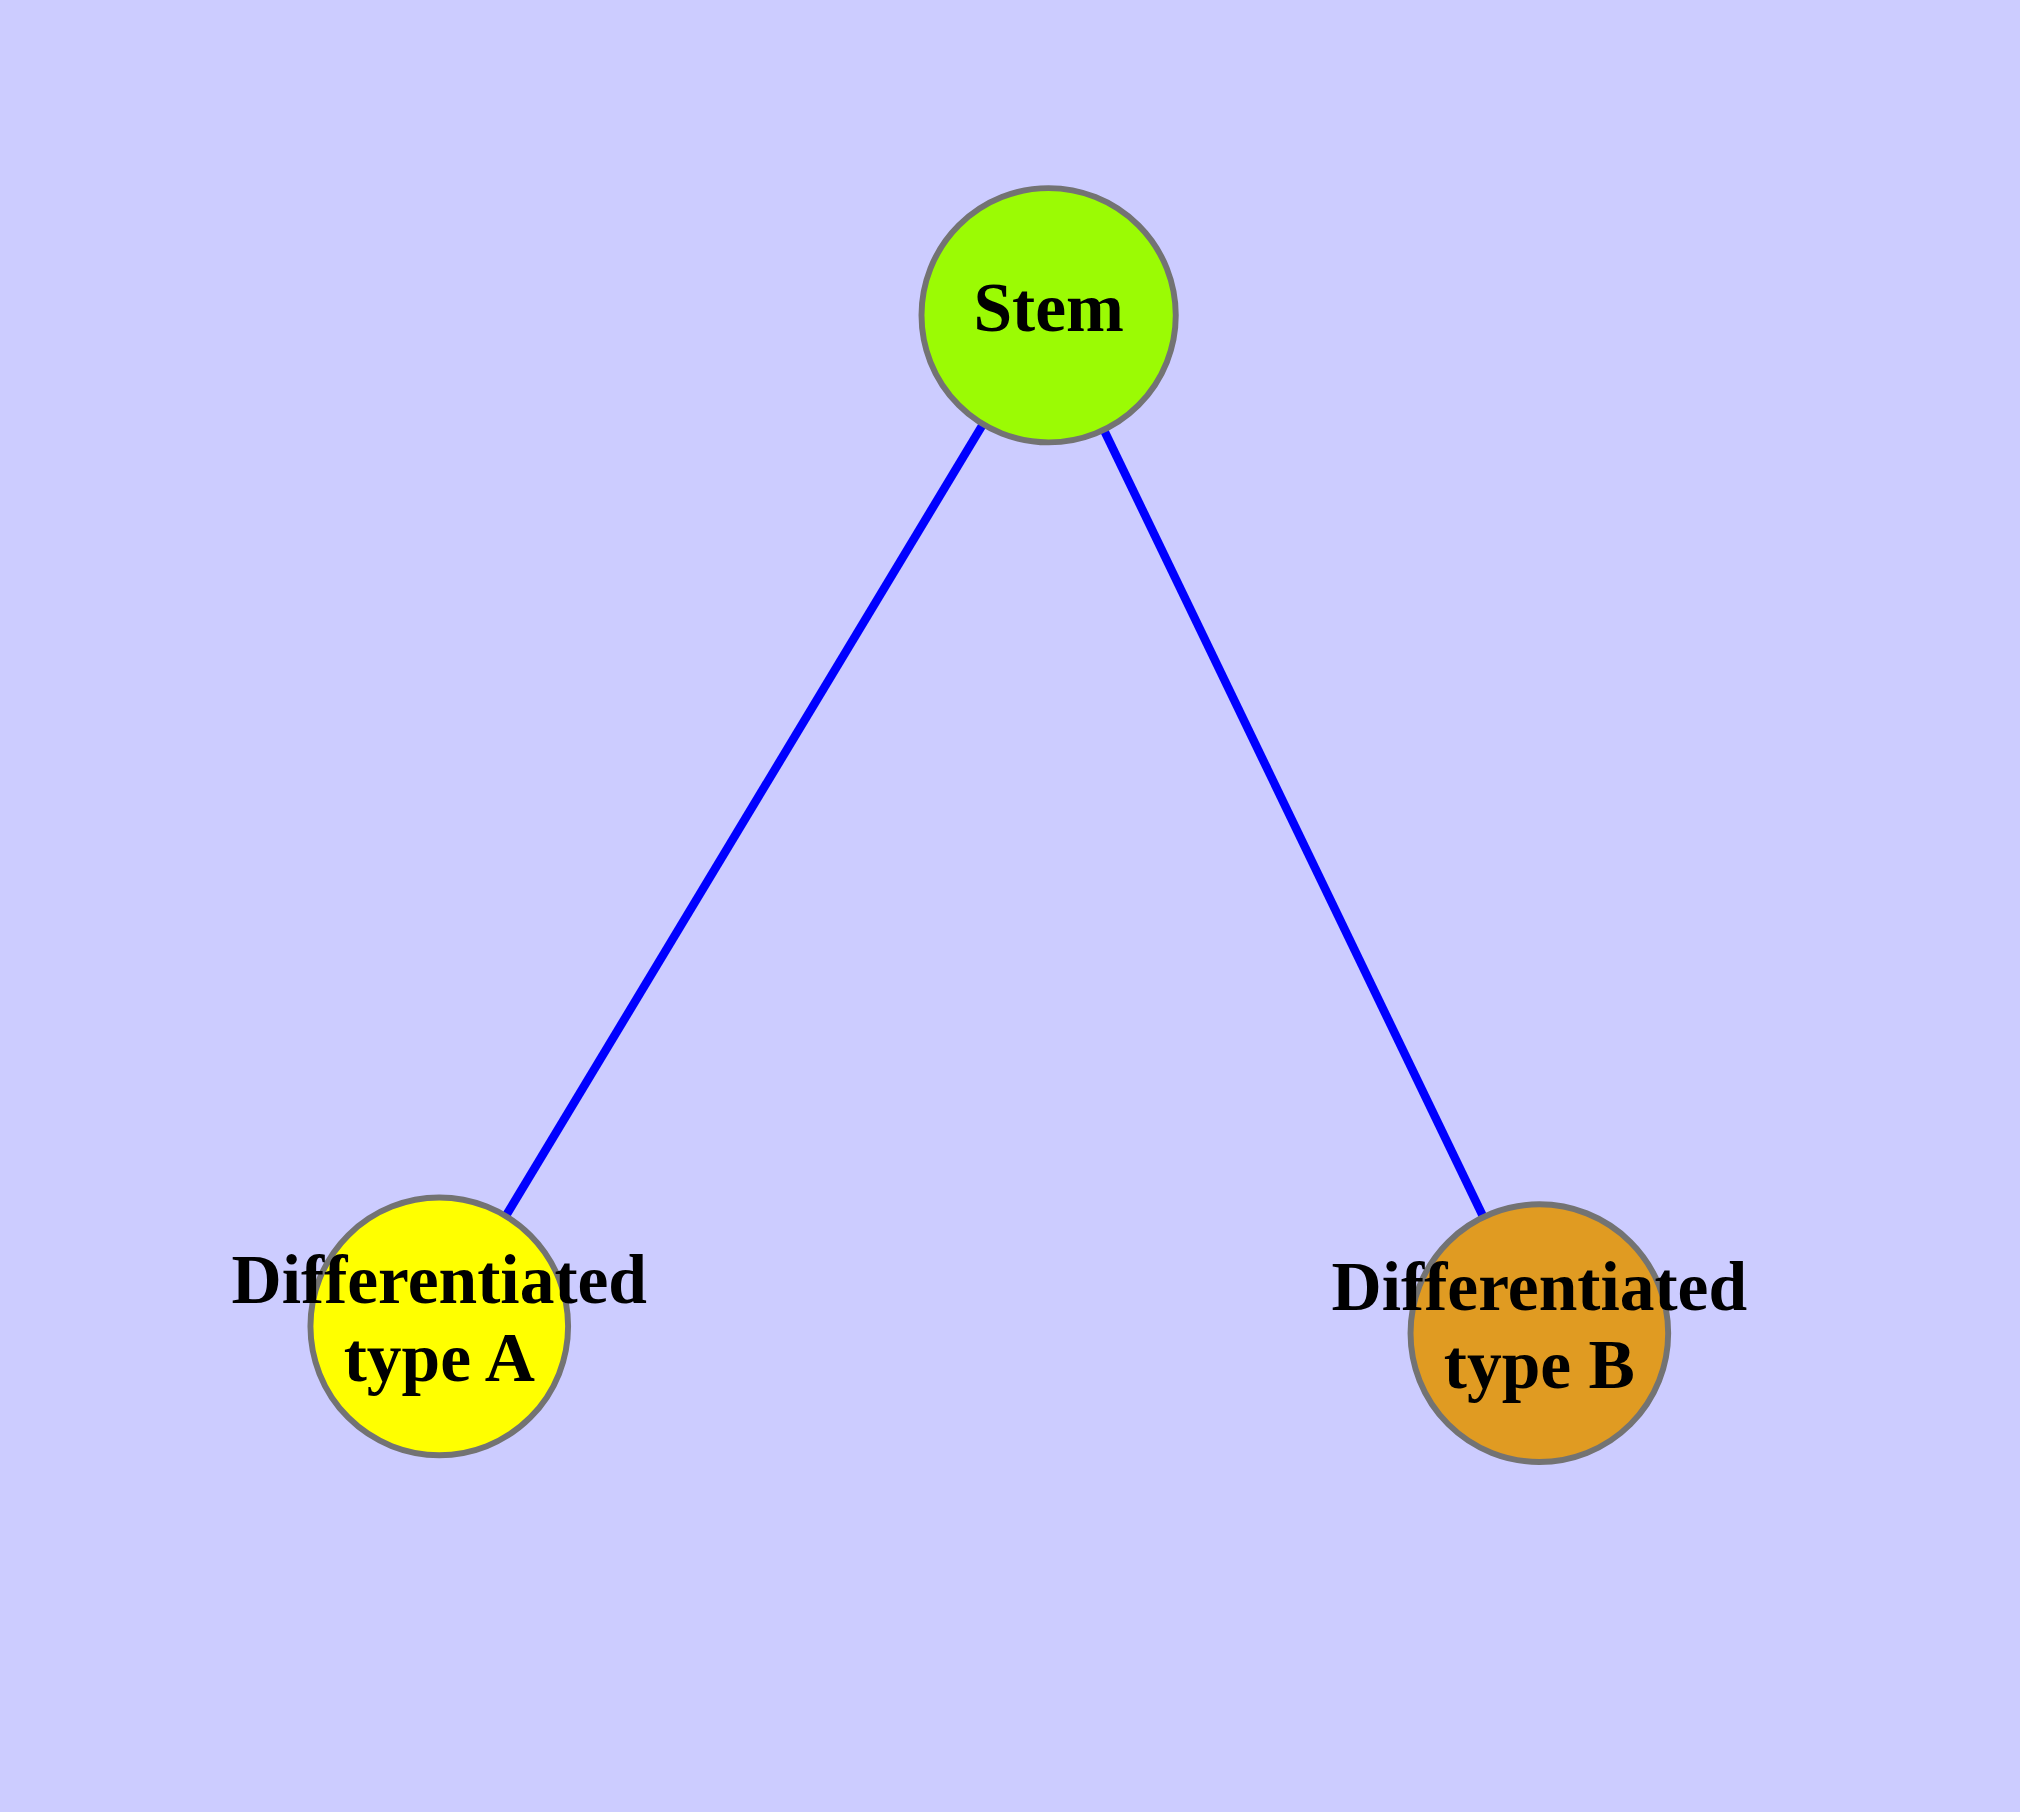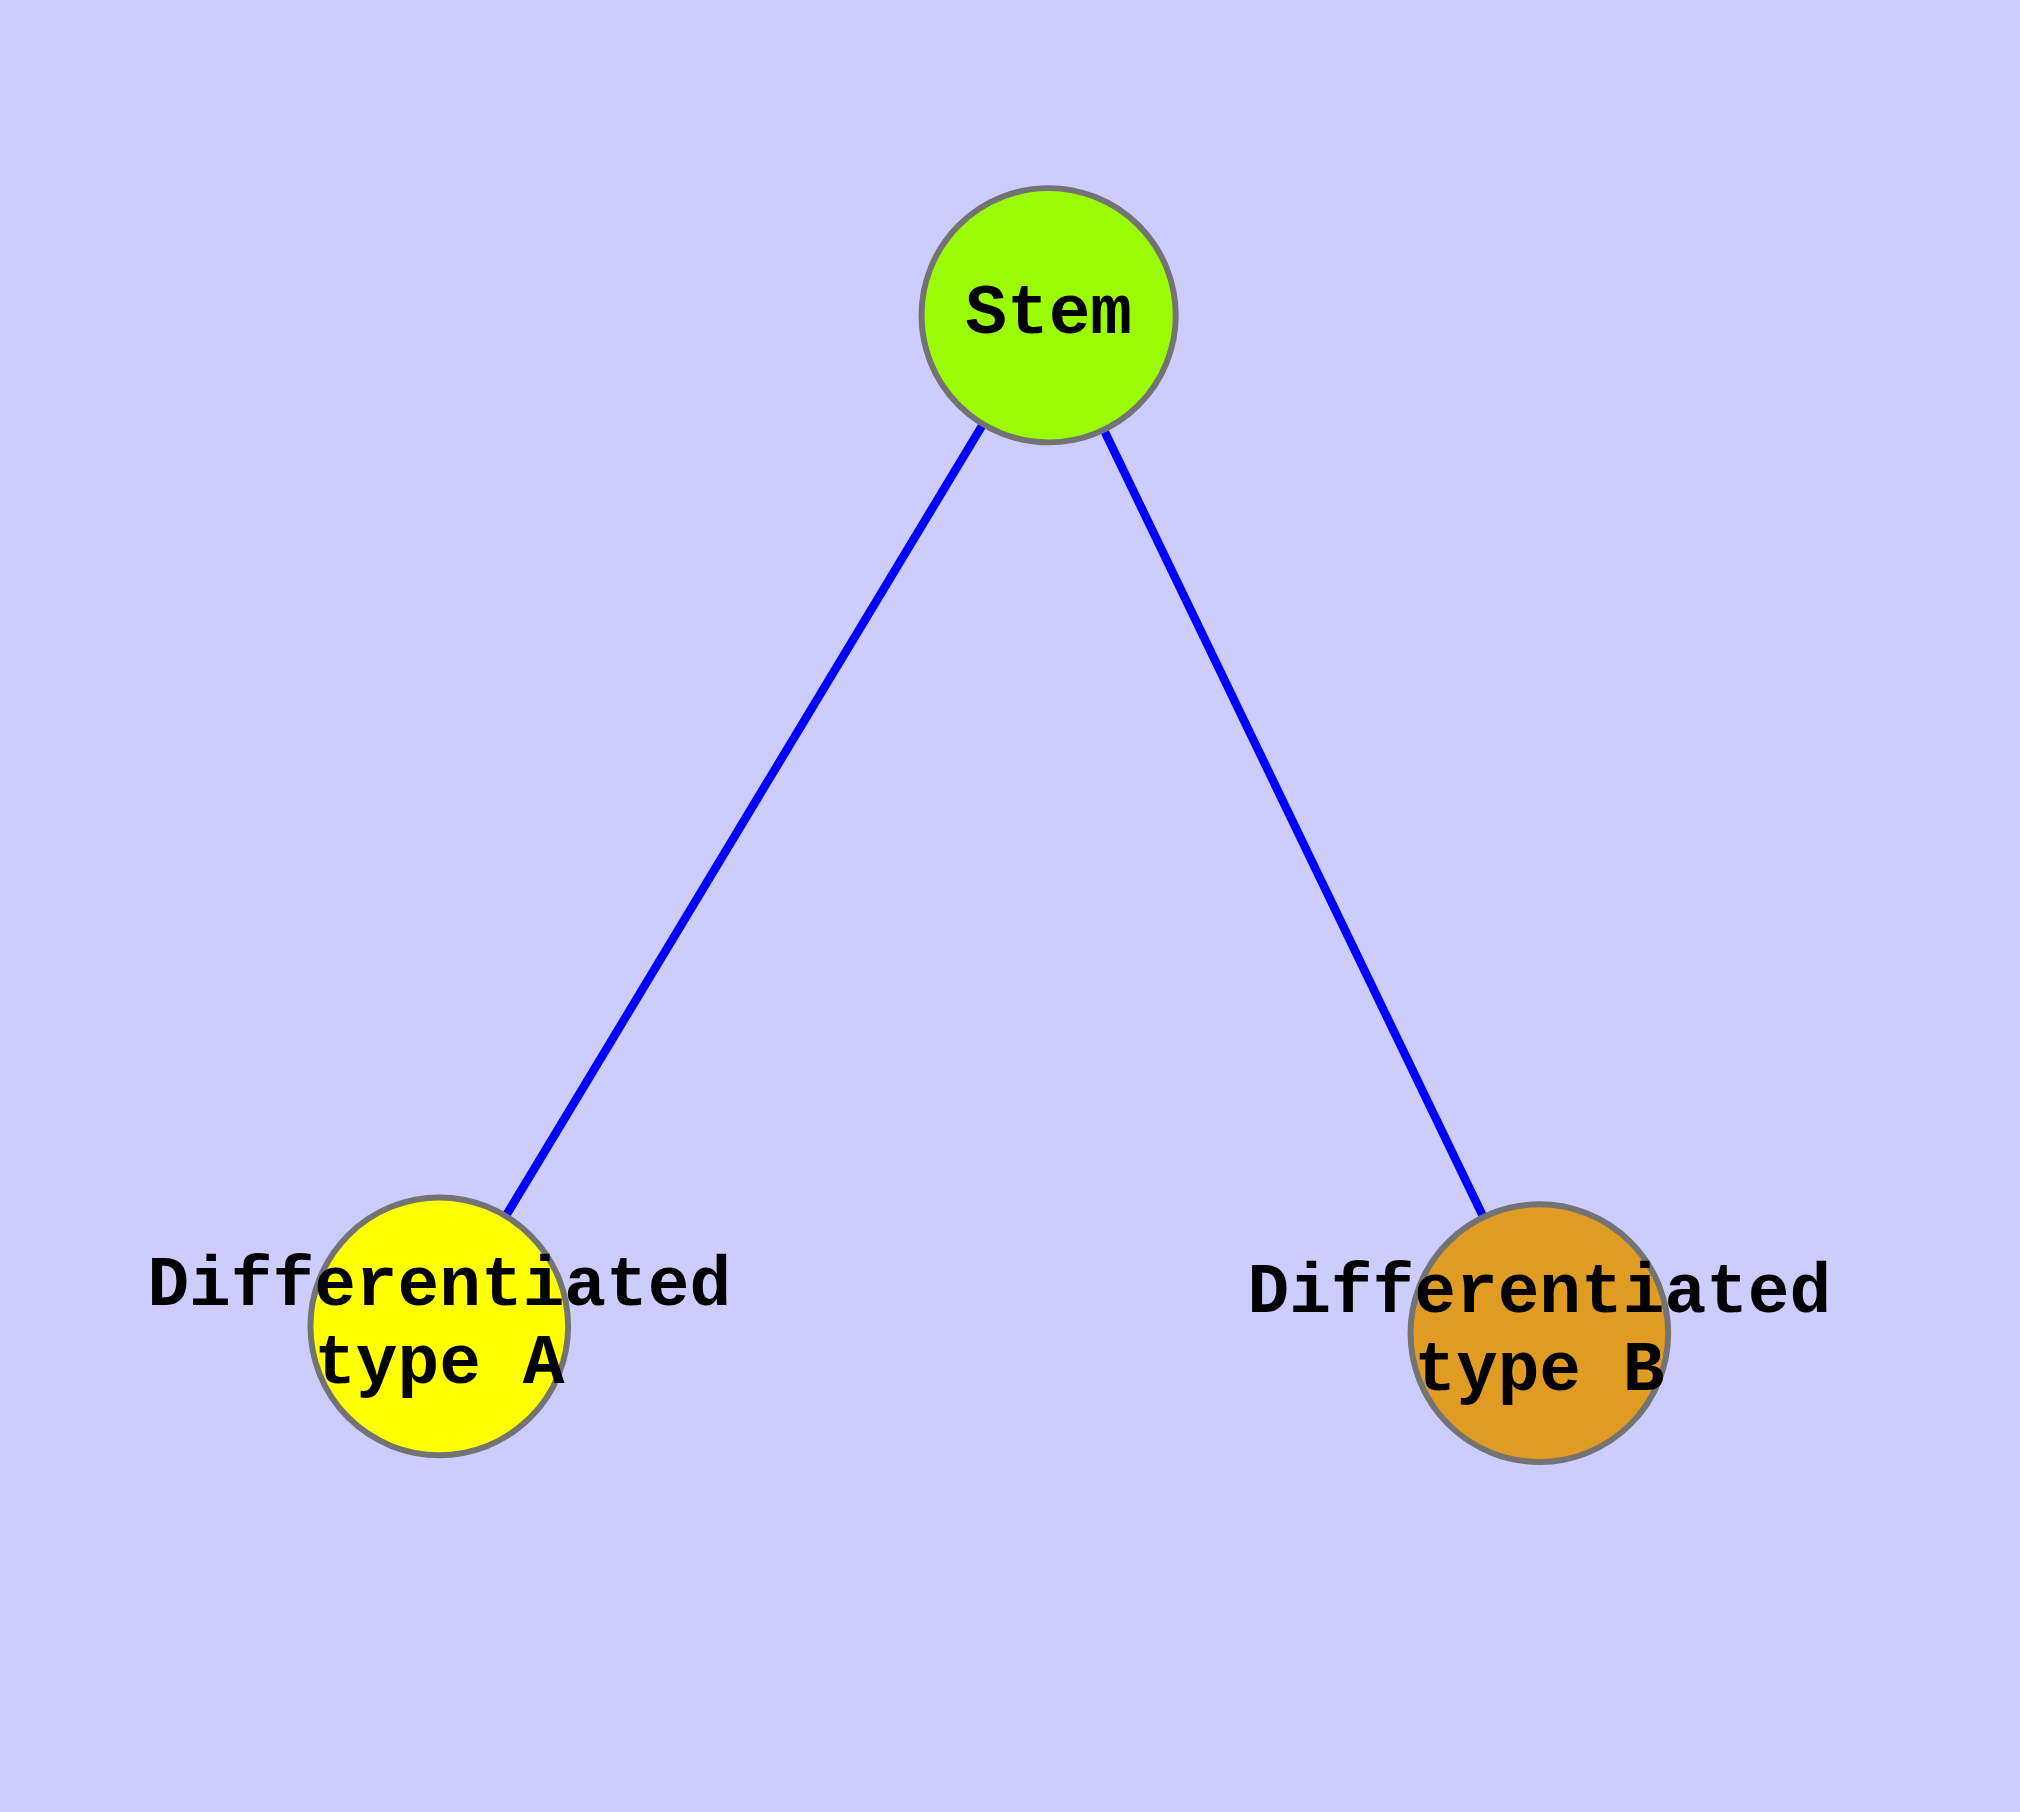--- a/index.html
+++ b/index.html
@@ -6,21 +6,21 @@
   html, body {
     margin: 0;
     padding: 0;
     background: #ffffff;
   }
   #canvas {
     position: relative;
     width: 2021px;
     height: 1812px;
     overflow: hidden;
-    font-family: Liberation Mono, monospace;
+    font-family: Liberation Serif, serif;
   }
   #bg-rect {
     position: absolute;
     left: 0;
     top: 0;
     width: 2021px;
     height: 1812px;
   }
   #graph-svg {
     position: absolute;

